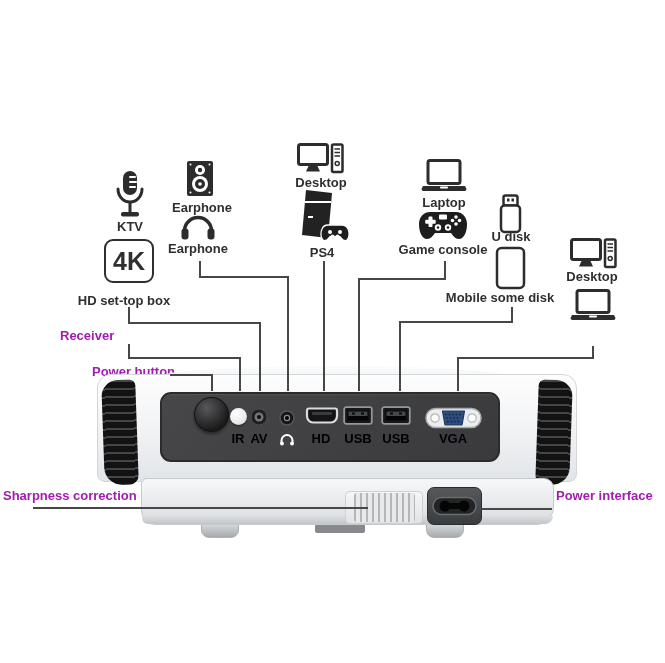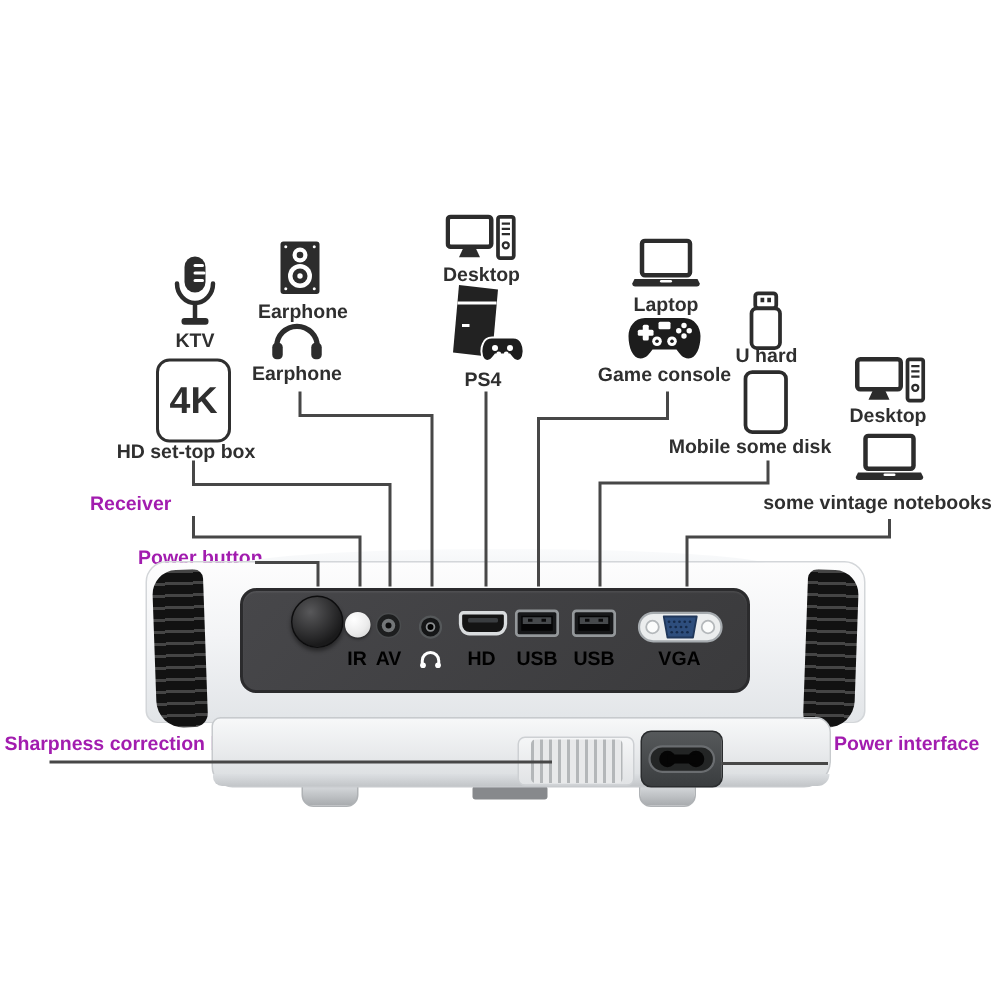--- a/index.html
+++ b/index.html
@@ -5,21 +5,21 @@
   html,body{margin:0;padding:0;background:#fff;}
   .stage{position:relative;width:665px;height:663px;background:#ffffff;overflow:hidden;
          font-family:"Liberation Sans",sans-serif;}
   .abs{position:absolute;}
   
   .dev-lbl{position:absolute;transform:translateX(-50%);font-weight:bold;font-size:13px;
            line-height:1.1;color:#2f2f2f;white-space:nowrap;}
   .callout-lbl{position:absolute;font-weight:bold;font-size:13px;line-height:1.1;
            color:#a21caf;white-space:nowrap;}
   
-  .box4k{position:absolute;left:104px;top:239px;width:50px;height:56px;border:2.5px solid #2f2f2f;
+  .box4k{position:absolute;left:104px;top:239px;width:50px;height:44px;border:2.5px solid #2f2f2f;
          border-radius:9px;display:flex;align-items:center;justify-content:center;
          font-size:25px;font-weight:600;color:#2f2f2f;background:#fff;box-sizing:border-box;}
   
   .top-arc{position:absolute;left:155px;top:366px;width:360px;height:24px;border-radius:50%;
            background:linear-gradient(to bottom,#fafbfc,#eef0f2);}
   .body-upper{position:absolute;left:97px;top:374px;width:480px;height:108px;
            background:linear-gradient(to bottom,#fdfdfd 0%,#f3f4f6 45%,#e2e5e8 100%);
            border:1px solid #d3d6d9;border-radius:14px 14px 8px 8px;box-sizing:border-box;}
   .rib{position:absolute;width:34px;height:105px;top:380px;
        background:repeating-linear-gradient(to bottom,#454545 0 2px,#121212 2px 8px);}
@@ -156,24 +156,23 @@
   </svg>
 
   <div class="dev-lbl" style="left:130px;top:220px">KTV</div>
   <div class="dev-lbl" style="left:202px;top:201px">Earphone</div>
   <div class="dev-lbl" style="left:198px;top:242px">Earphone</div>
   <div class="dev-lbl" style="left:124px;top:294px">HD set-top box</div>
   <div class="dev-lbl" style="left:321px;top:176px">Desktop</div>
   <div class="dev-lbl" style="left:322px;top:246px">PS4</div>
   <div class="dev-lbl" style="left:444px;top:196px">Laptop</div>
   <div class="dev-lbl" style="left:443px;top:243px">Game console</div>
-  <div class="dev-lbl" style="left:511px;top:230px">U hard</div>
+  <div class="dev-lbl" style="left:511px;top:230px">U disk</div>
   <div class="dev-lbl" style="left:500px;top:291px">Mobile some disk</div>
   <div class="dev-lbl" style="left:592px;top:270px">Desktop</div>
-  <div class="dev-lbl" style="left:585px;top:328px">some vintage notebooks</div>
 
   <div class="callout-lbl" style="left:60px;top:329px">Receiver</div>
   <div class="callout-lbl" style="left:92px;top:365px">Power button</div>
   <div class="callout-lbl" style="left:3px;top:489px">Sharpness correction button</div>
   <div class="callout-lbl" style="left:556px;top:489px">Power interface</div>
 
   <div class="top-arc"></div>
   <div class="body-upper"></div>
   <div class="rib left"></div>
   <div class="rib right"></div>

